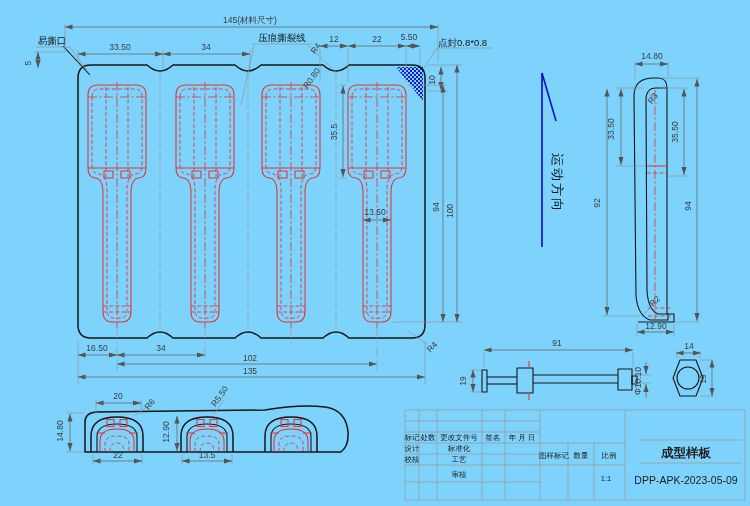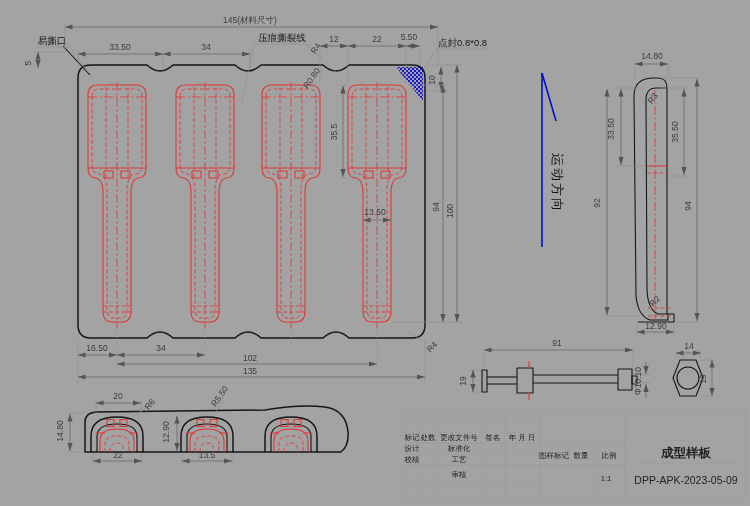--- a/index.html
+++ b/index.html
@@ -1,16 +1,16 @@
 <!DOCTYPE html>
 <html><head>
 <meta charset="utf-8">
 <style>
   html,body{margin:0;padding:0;background:#efefed;}
-  #stage{width:750px;height:506px;position:relative;background:#a3a3a3;overflow:hidden;}
+  #stage{width:750px;height:506px;position:relative;background:#7dd3fc;overflow:hidden;}
   svg{display:block;}
   .o  {stroke:#161616;fill:none;stroke-width:1.5;stroke-linejoin:round;stroke-linecap:round;}
   .o2 {stroke:#161616;fill:none;stroke-width:1.1;stroke-linejoin:round;}
   .r  {stroke:#e23434;fill:none;stroke-width:1.05;stroke-linejoin:round;}
   .rd {stroke:#e23434;fill:none;stroke-width:0.85;stroke-dasharray:4 2.2;}
   .rc {stroke:#e23434;fill:none;stroke-width:0.8;stroke-dasharray:9 2.5 2 2.5;}
   .d  {stroke:#6b6b6b;stroke-width:0.8;fill:none;}
   .de {stroke:#8f8f8f;stroke-width:0.65;fill:none;}
   .gc {stroke:#a0a0a0;stroke-width:0.8;stroke-dasharray:7 3;fill:none;}
   .gcd{stroke:#9a9a9a;stroke-width:0.7;stroke-dasharray:10 3 2.5 3;fill:none;}

